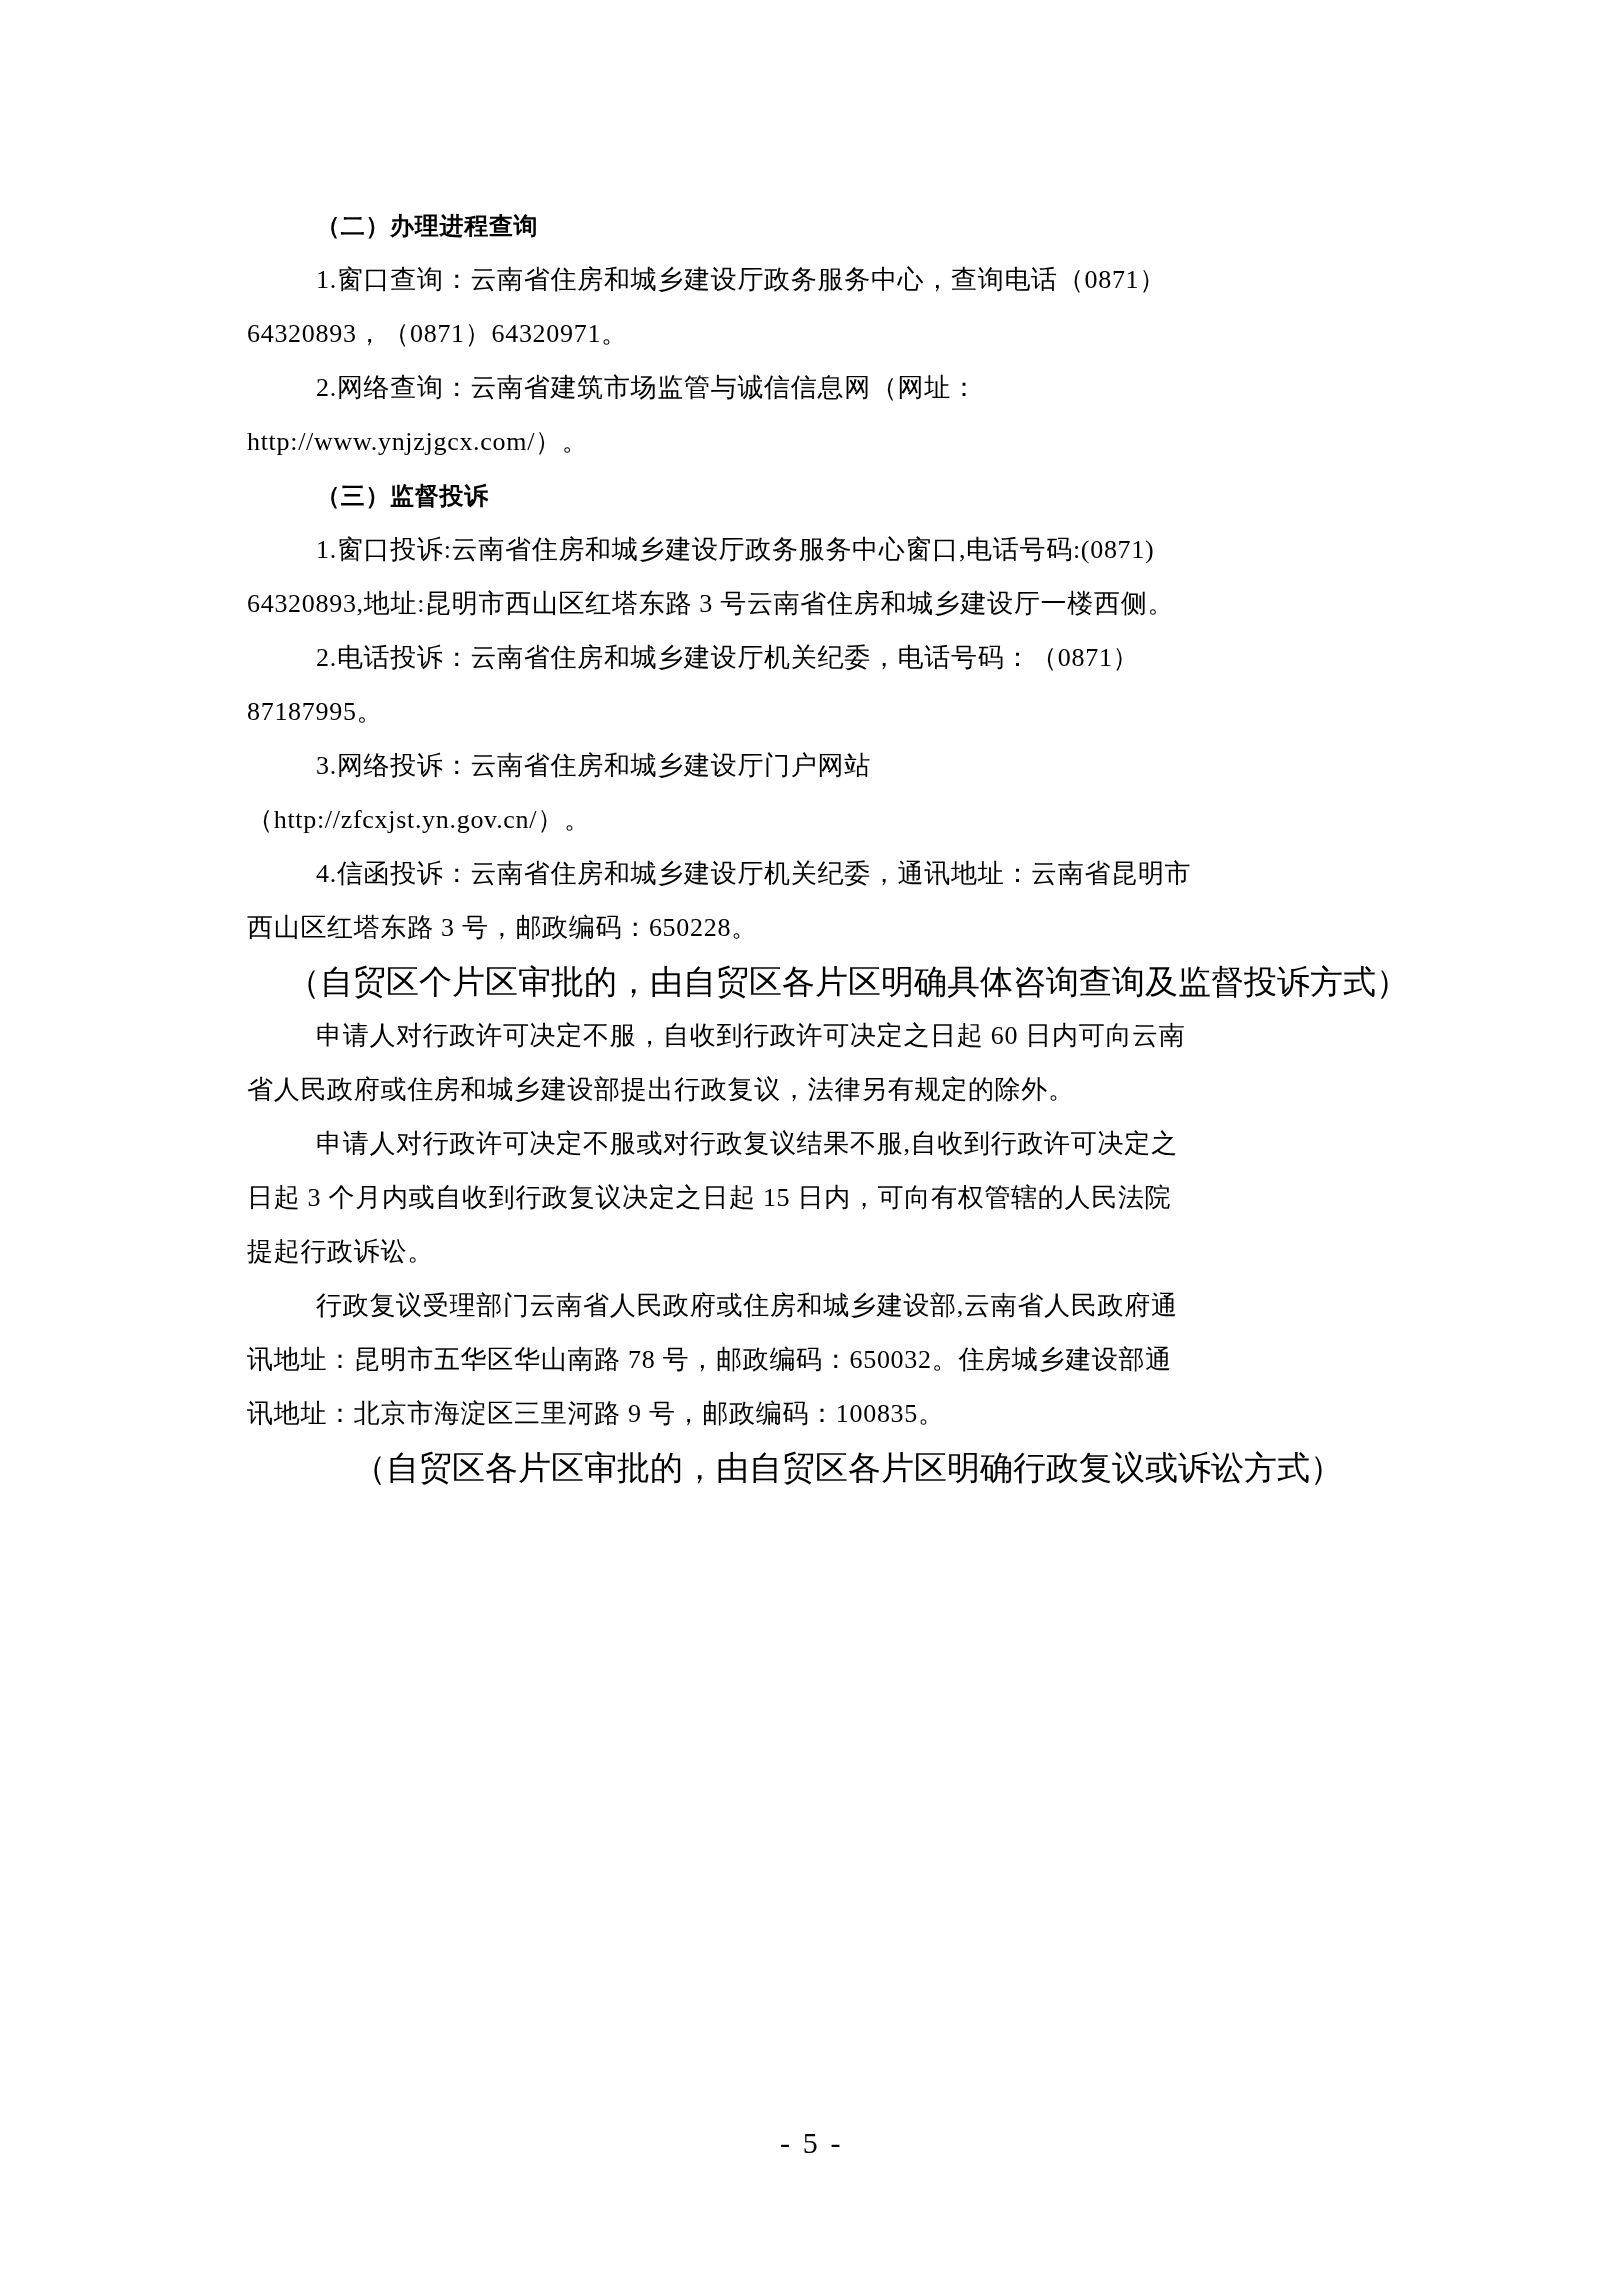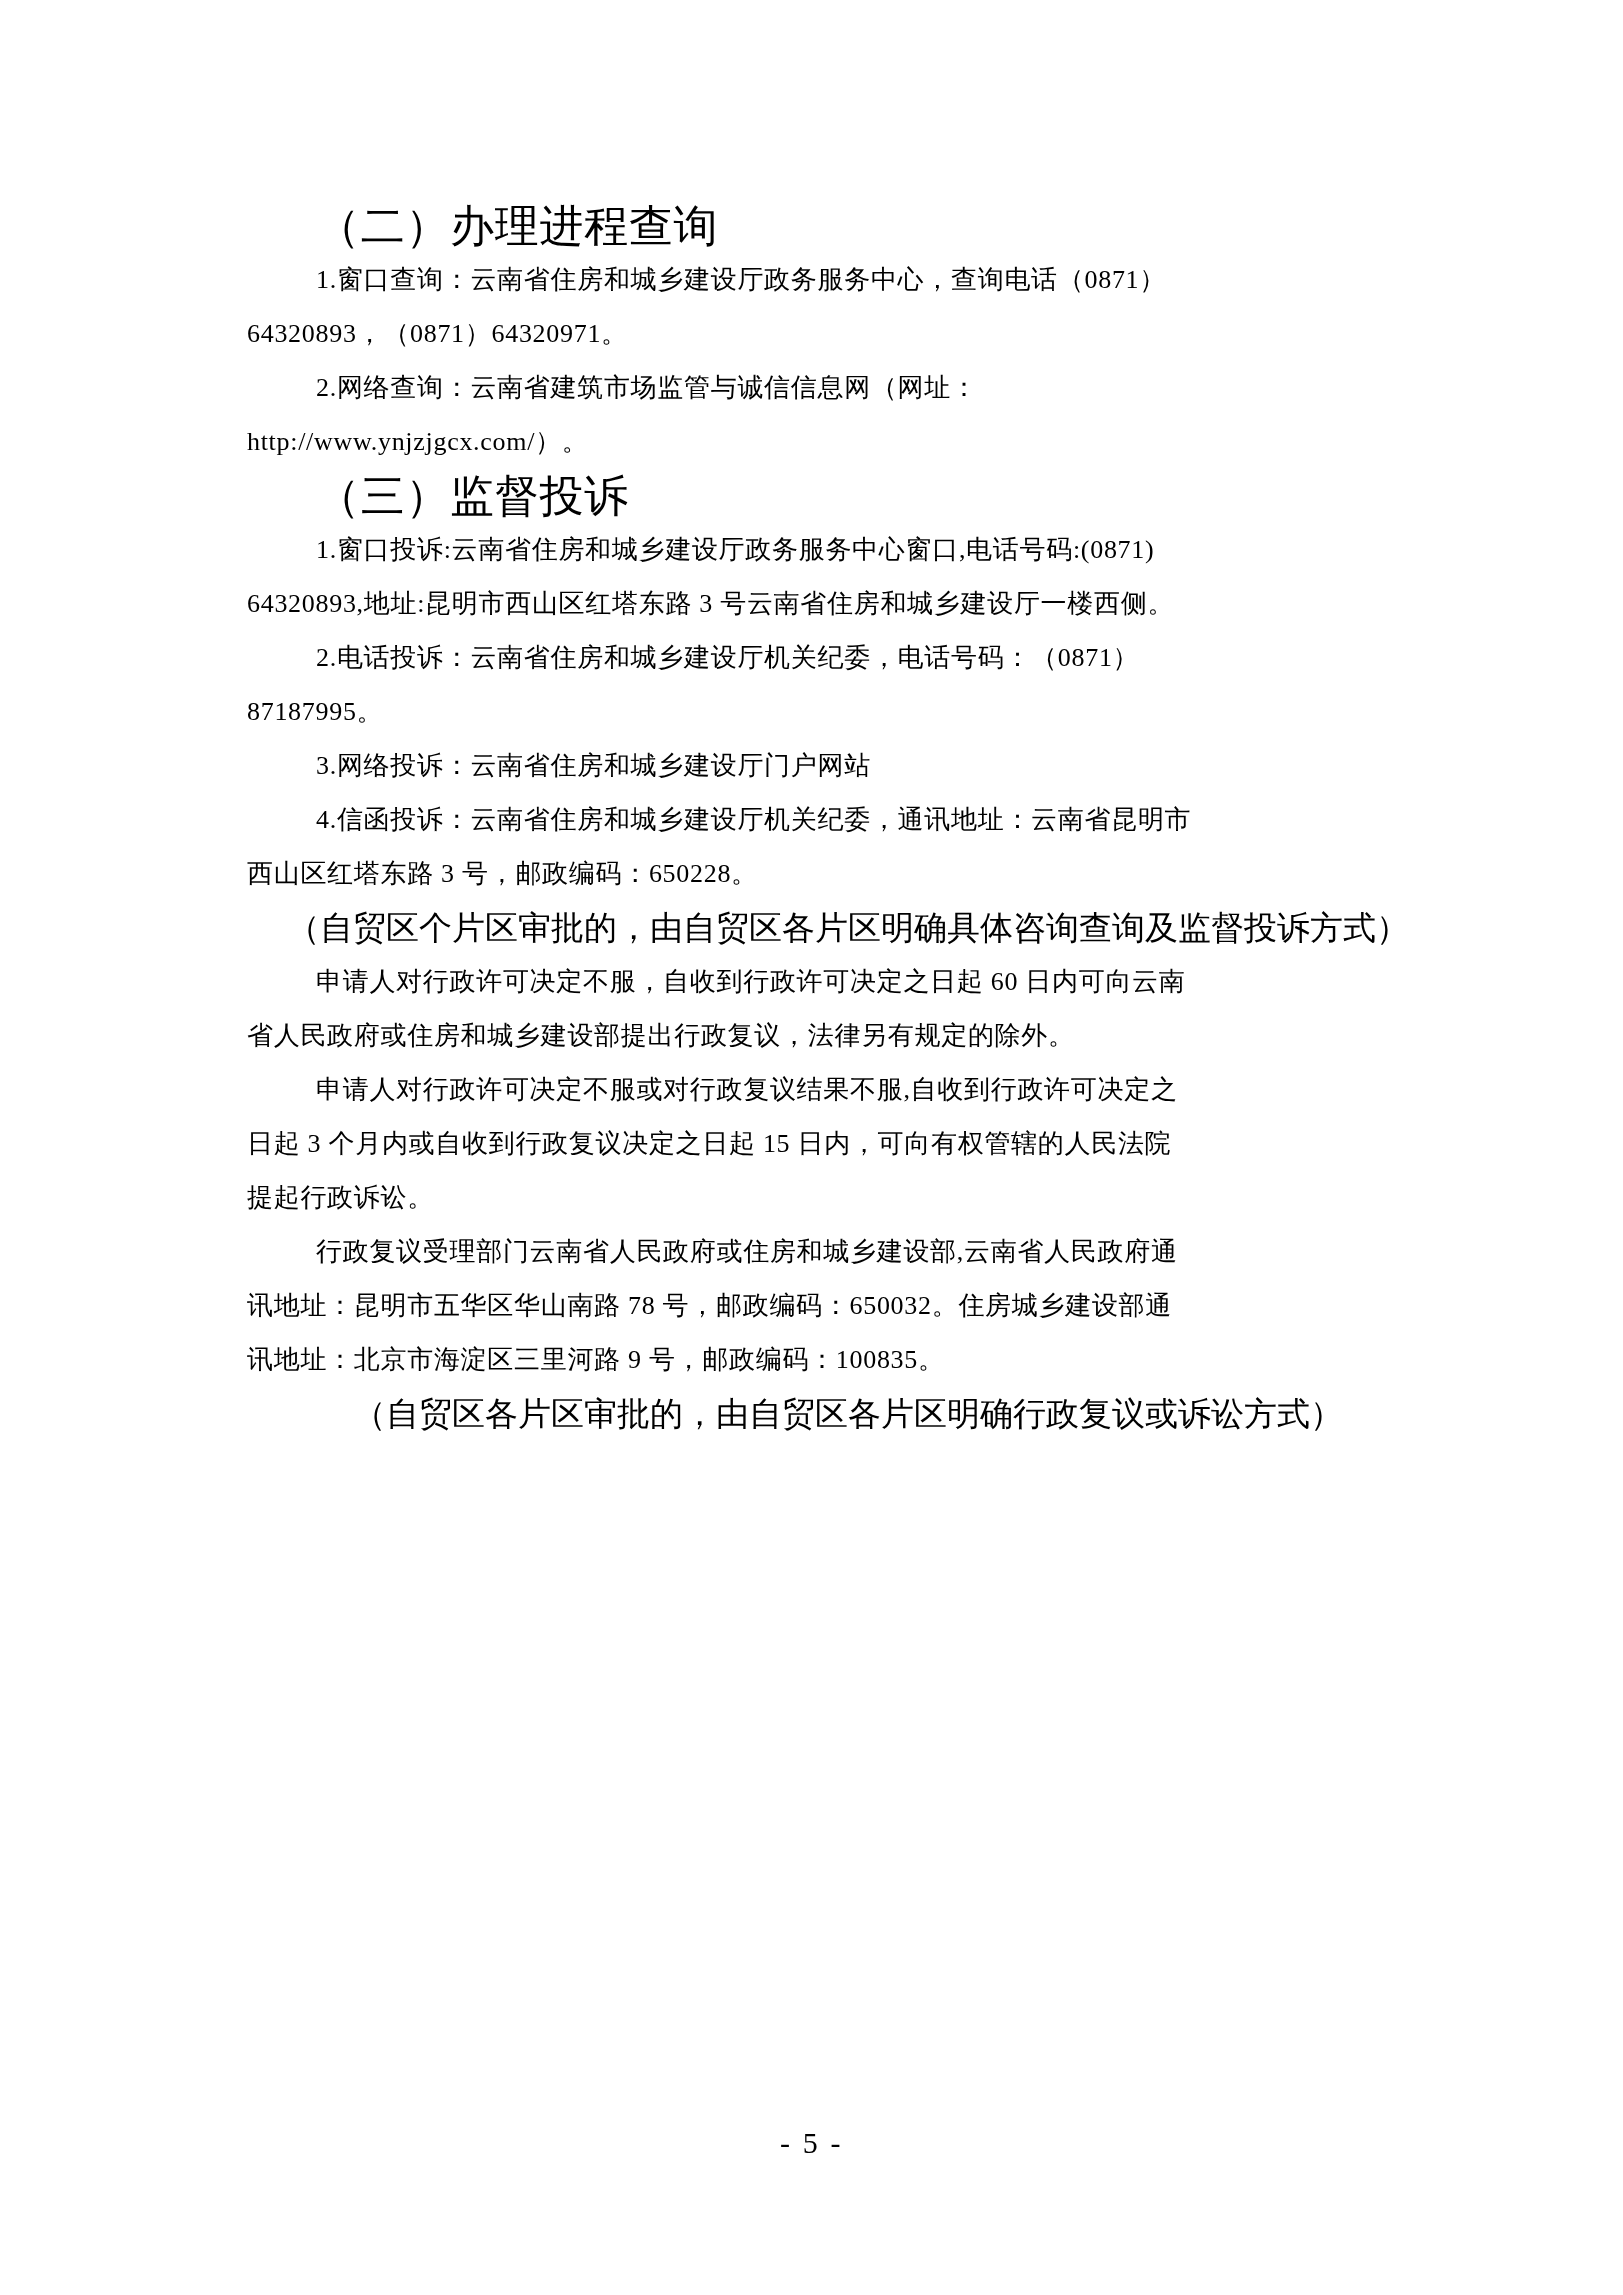--- a/index.html
+++ b/index.html
@@ -20,22 +20,22 @@
   }
   .line{
     height:54px;
     line-height:54px;
     font-size:26px;
     white-space:nowrap;
     letter-spacing:0.7px;
   }
   .heading{
     font-family:"Liberation Sans","DejaVu Sans",sans-serif;
-    font-weight:400;
-    font-size:44px;
+    font-weight:700;
+    font-size:24px;
     text-indent:69px;
   }
   .indent{text-indent:69px;}
   .wrap{text-indent:0;}
   .note{
     font-size:33px;
     text-indent:31px;
     letter-spacing:0;
     text-align:center;
   }
@@ -61,20 +61,21 @@
     <div class="line wrap">64320893，（0871）64320971。</div>
     <div class="line indent">2.网络查询：云南省建筑市场监管与诚信信息网（网址：</div>
     <div class="line wrap">http://www.ynjzjgcx.com/）。</div>
 
     <div class="line heading">（三）监督投诉</div>
     <div class="line indent">1.窗口投诉:云南省住房和城乡建设厅政务服务中心窗口,电话号码:(0871)</div>
     <div class="line wrap">64320893,地址:昆明市西山区红塔东路 3 号云南省住房和城乡建设厅一楼西侧。</div>
     <div class="line indent">2.电话投诉：云南省住房和城乡建设厅机关纪委，电话号码：（0871）</div>
     <div class="line wrap">87187995。</div>
     <div class="line indent">3.网络投诉：云南省住房和城乡建设厅门户网站</div>
+    <div class="line wrap">（http://zfcxjst.yn.gov.cn/）。</div>
     <div class="line indent">4.信函投诉：云南省住房和城乡建设厅机关纪委，通讯地址：云南省昆明市</div>
     <div class="line wrap">西山区红塔东路 3 号，邮政编码：650228。</div>
     <div class="line note">（自贸区个片区审批的，由自贸区各片区明确具体咨询查询及监督投诉方式）</div>
 
     <div class="line indent">申请人对行政许可决定不服，自收到行政许可决定之日起 60 日内可向云南</div>
     <div class="line wrap">省人民政府或住房和城乡建设部提出行政复议，法律另有规定的除外。</div>
     <div class="line indent">申请人对行政许可决定不服或对行政复议结果不服,自收到行政许可决定之</div>
     <div class="line wrap">日起 3 个月内或自收到行政复议决定之日起 15 日内，可向有权管辖的人民法院</div>
     <div class="line wrap">提起行政诉讼。</div>
     <div class="line indent">行政复议受理部门云南省人民政府或住房和城乡建设部,云南省人民政府通</div>

